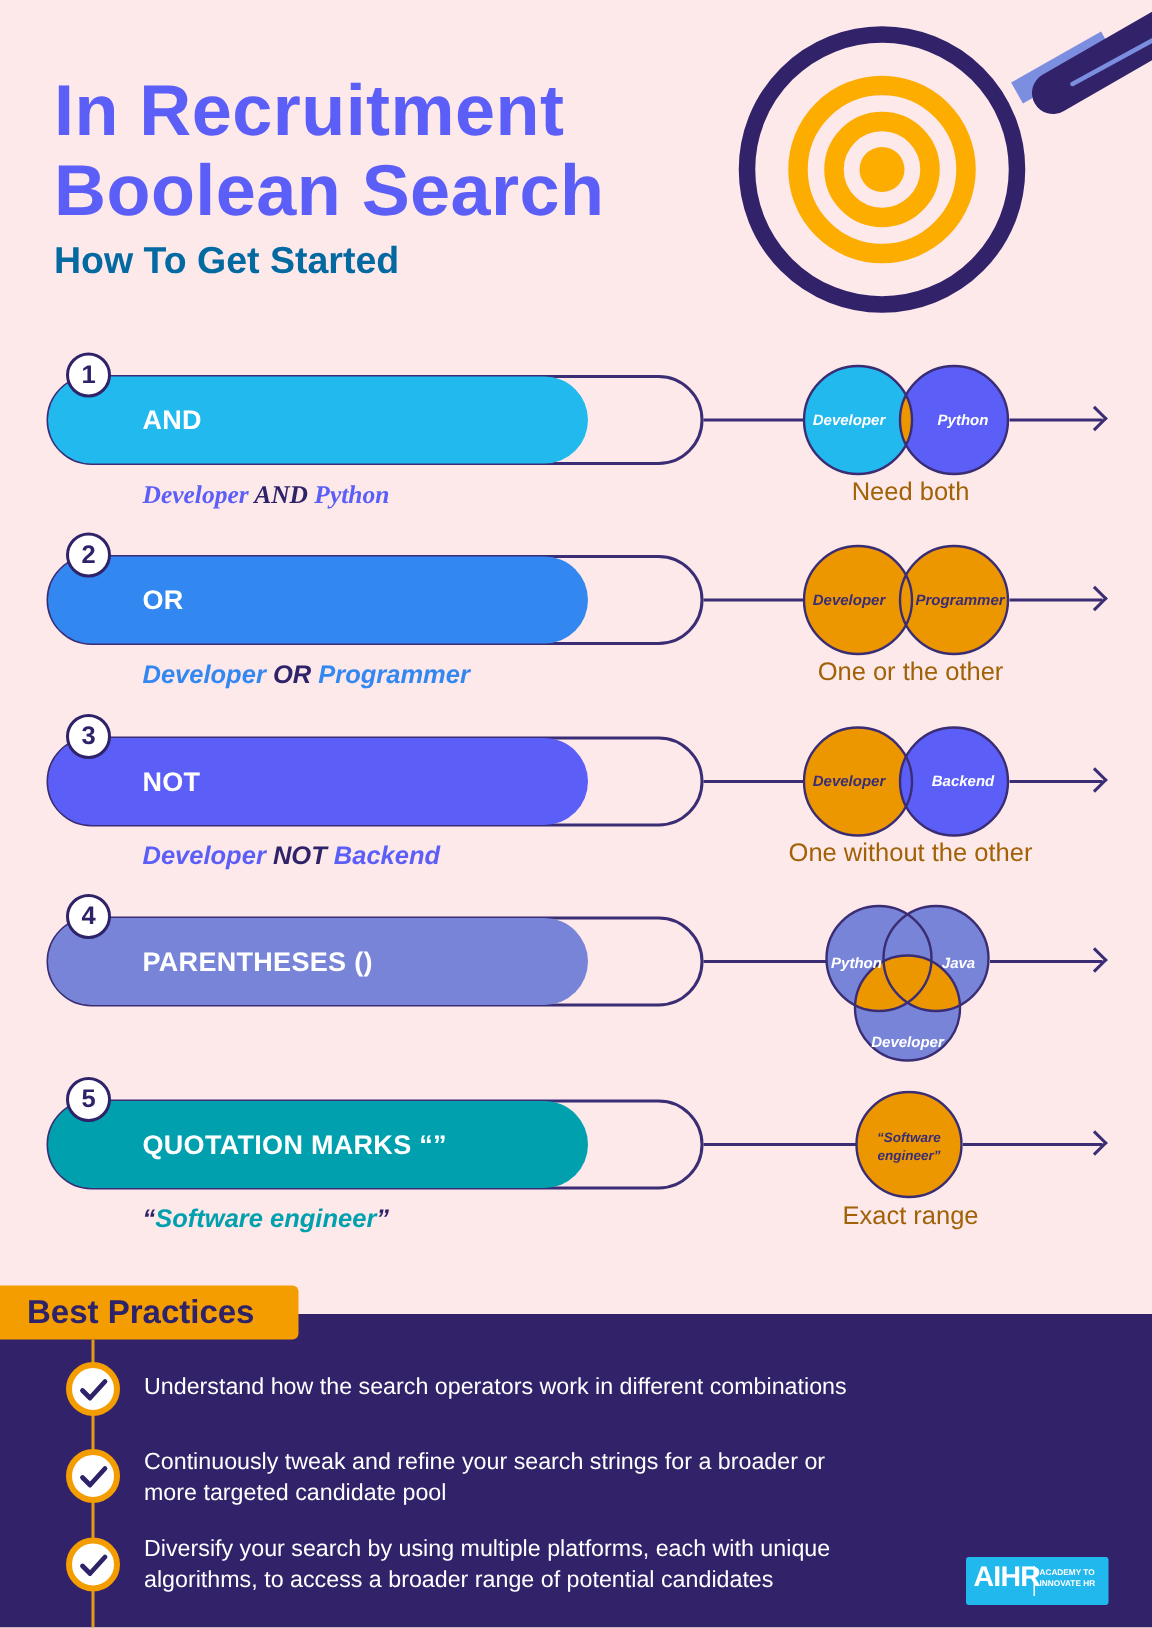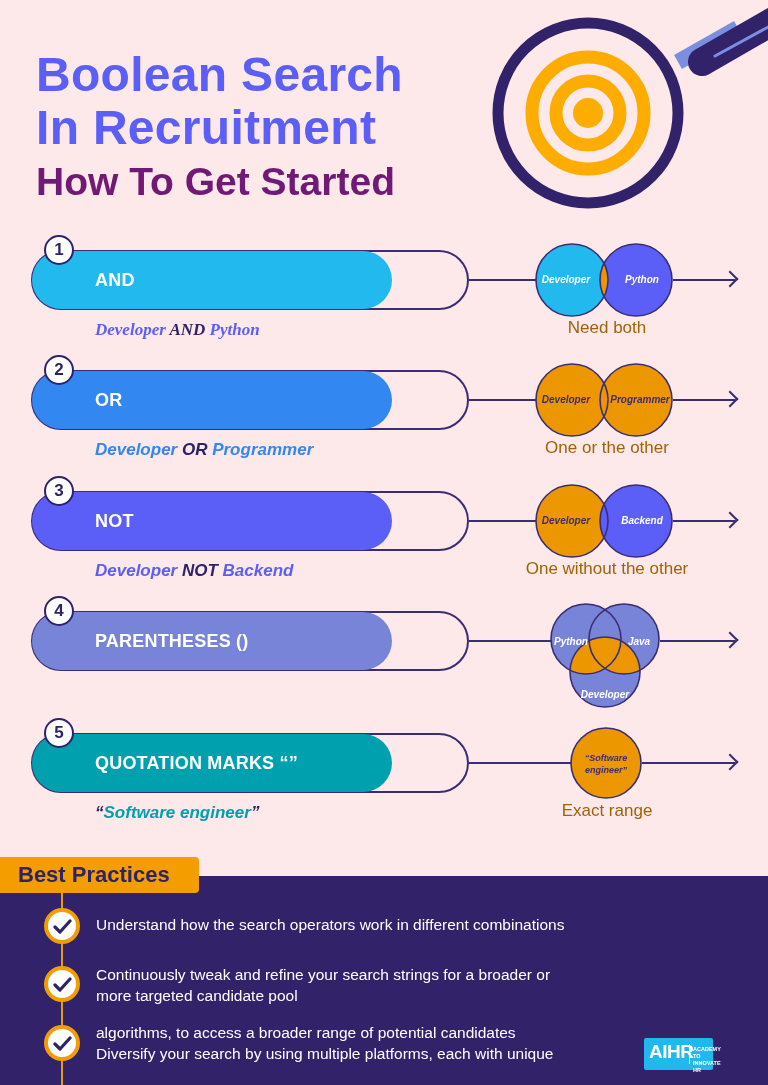--- a/index.html
+++ b/index.html
@@ -1,20 +1,20 @@
 <!DOCTYPE html>
 <html><head>
 <meta charset="utf-8">
 <style>
   * { box-sizing: border-box; margin: 0; padding: 0; }
   html, body { width: 768px; height: 1085px; overflow: hidden; }
   body { background: #fde8ea; font-family: "Liberation Sans", "DejaVu Sans", sans-serif; position: relative; }
 
   .title { position: absolute; left: 36px; top: 48px; color: #5b5ef7; font-weight: bold; font-size: 48px; line-height: 53px; letter-spacing: 0.3px; }
-  .subtitle { position: absolute; left: 36px; top: 160px; color: #701a75; font-weight: bold; font-size: 39px; }
+  .subtitle { position: absolute; left: 36px; top: 160px; color: #0369a1; font-weight: bold; font-size: 25px; }
 
   .magnifier { position: absolute; left: 488px; top: 0; width: 280px; height: 220px; }
 
   .step { position: absolute; left: 0; width: 768px; height: 120px; }
   .pill-outline { position: absolute; left: 31px; top: 20px; width: 438px; height: 60px; border: 2px solid #3a2d74; border-radius: 30px; }
   .pill-fill { position: absolute; left: 32px; top: 21px; width: 360px; height: 58px; border-radius: 29px; }
   .pill-label { position: absolute; left: 95px; top: 21px; height: 58px; line-height: 58px; color: #fff; font-weight: bold; font-size: 18px; letter-spacing: 0.2px; }
   .num-badge { position: absolute; left: 44px; top: 5px; width: 30px; height: 30px; border-radius: 50%; background: #fff; border: 2.5px solid #2e2268; color: #2e2268; font-weight: bold; font-size: 17px; text-align: center; line-height: 25px; }
   .connector { position: absolute; top: 49px; height: 2px; background: #3a2d74; }
   .arrow-head { position: absolute; top: 43px; left: 724px; width: 12px; height: 12px; border-top: 2px solid #3a2d74; border-right: 2px solid #3a2d74; transform: rotate(45deg); }
@@ -23,31 +23,31 @@
   .caption { position: absolute; top: 88px; width: 240px; left: 487px; text-align: center; color: #a16207; font-weight: normal; font-size: 17px; }
   .venn { position: absolute; }
 
   .bp-band { position: absolute; left: 0; top: 876px; width: 768px; height: 209px; background: #31226a; }
   .bp-tab { position: absolute; left: 0; top: 857px; width: 199px; height: 36px; background: #f39d00; border-radius: 0 4px 4px 0; color: #2e2268; font-weight: bold; font-size: 22px; line-height: 36px; padding-left: 18px; }
   .bp-line { position: absolute; left: 61px; top: 893px; width: 2px; height: 192px; background: #e39a14; }
   .bp-item { position: absolute; left: 96px; color: #fff; font-size: 15.5px; line-height: 21px; width: 560px; }
   .check { position: absolute; left: 44px; width: 36px; height: 36px; border-radius: 50%; background: #fff; border: 4px solid #f39d00; }
   .check svg { position: absolute; left: 5px; top: 6px; }
 
-  .logo { position: absolute; left: 644px; top: 1038px; width: 69px; height: 32px; background: #21b8ed; border-radius: 2px; color: #fff; }
+  .logo { position: absolute; left: 644px; top: 1038px; width: 95px; height: 32px; background: #21b8ed; border-radius: 2px; color: #fff; }
   .logo .big { position: absolute; left: 5px; top: 3px; font-weight: bold; font-size: 19px; letter-spacing: -0.5px; }
   .logo .sep { position: absolute; left: 45px; top: 6px; width: 1px; height: 20px; background: #fff; }
   .logo .small { position: absolute; left: 49px; top: 8px; font-weight: bold; font-size: 5.5px; line-height: 7px; }
 </style>
 </head>
 <body>
 
 <div class="title">
+  <div>In Recruitment</div>
   <div>Boolean Search</div>
-  <div>In Recruitment</div>
 </div>
 <div class="subtitle">How To Get Started</div>
 
 <svg class="magnifier" viewBox="0 0 280 220" width="280" height="220">
   <g transform="translate(-18,0)">
     <line x1="208" y1="62" x2="268" y2="28" stroke="#7b8ee0" stroke-width="16" stroke-linecap="butt"></line>
     <line x1="232" y1="62" x2="305" y2="20" stroke="#31226a" stroke-width="28" stroke-linecap="round"></line>
     <line x1="245" y1="56" x2="300" y2="26" stroke="#7b8ee0" stroke-width="3" stroke-linecap="round"></line>
     <circle cx="118" cy="113" r="90" fill="#fde8ea" stroke="#31226a" stroke-width="11"></circle>
     <circle cx="118" cy="113" r="56" fill="none" stroke="#fdac00" stroke-width="13"></circle>
@@ -202,22 +202,22 @@
   <div>Continuously tweak and refine your search strings for a broader or</div>
   <div>more targeted candidate pool</div>
 </div>
 
 <div class="check" style="top:1025px;">
   <svg width="20" height="18" viewBox="0 0 20 18">
       <path d="M2 9 L7 14 L17 3" fill="none" stroke="#2e2268" stroke-width="3.2" stroke-linecap="round" stroke-linejoin="round"></path>
     </svg>
 </div>
 <div class="bp-item" style="top:1022px;">
+  <div>Diversify your search by using multiple platforms, each with unique</div>
   <div>algorithms, to access a broader range of potential candidates</div>
-  <div>Diversify your search by using multiple platforms, each with unique</div>
 </div>
 
 <div class="logo">
   <span class="big">AIHR</span>
   <span class="sep"></span>
   <span class="small">
     <span>ACADEMY TO</span><br>
     <span>INNOVATE HR</span>
   </span>
 </div>

